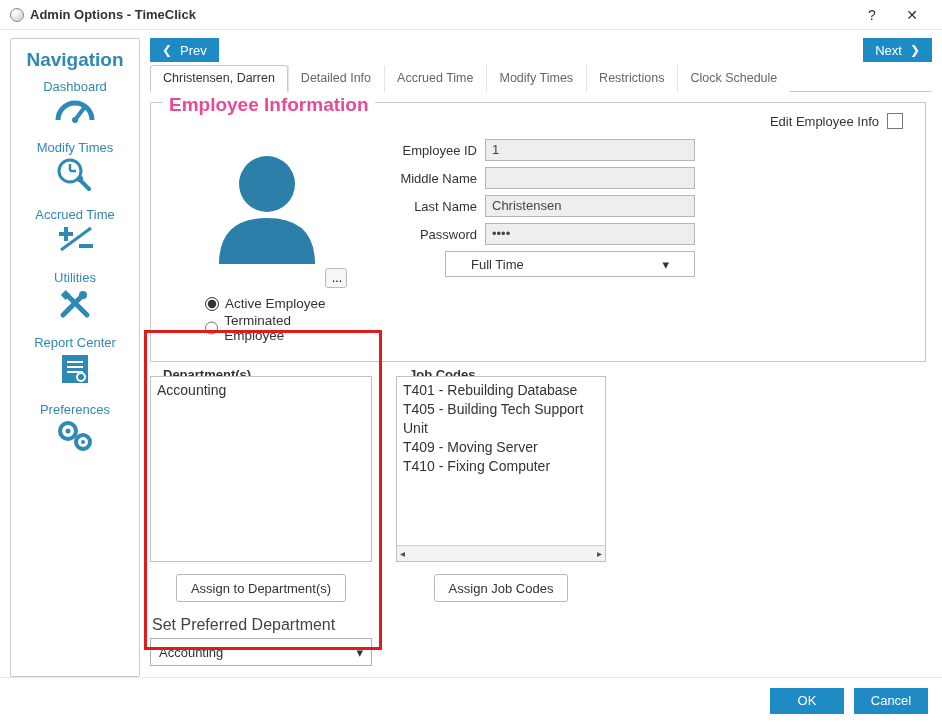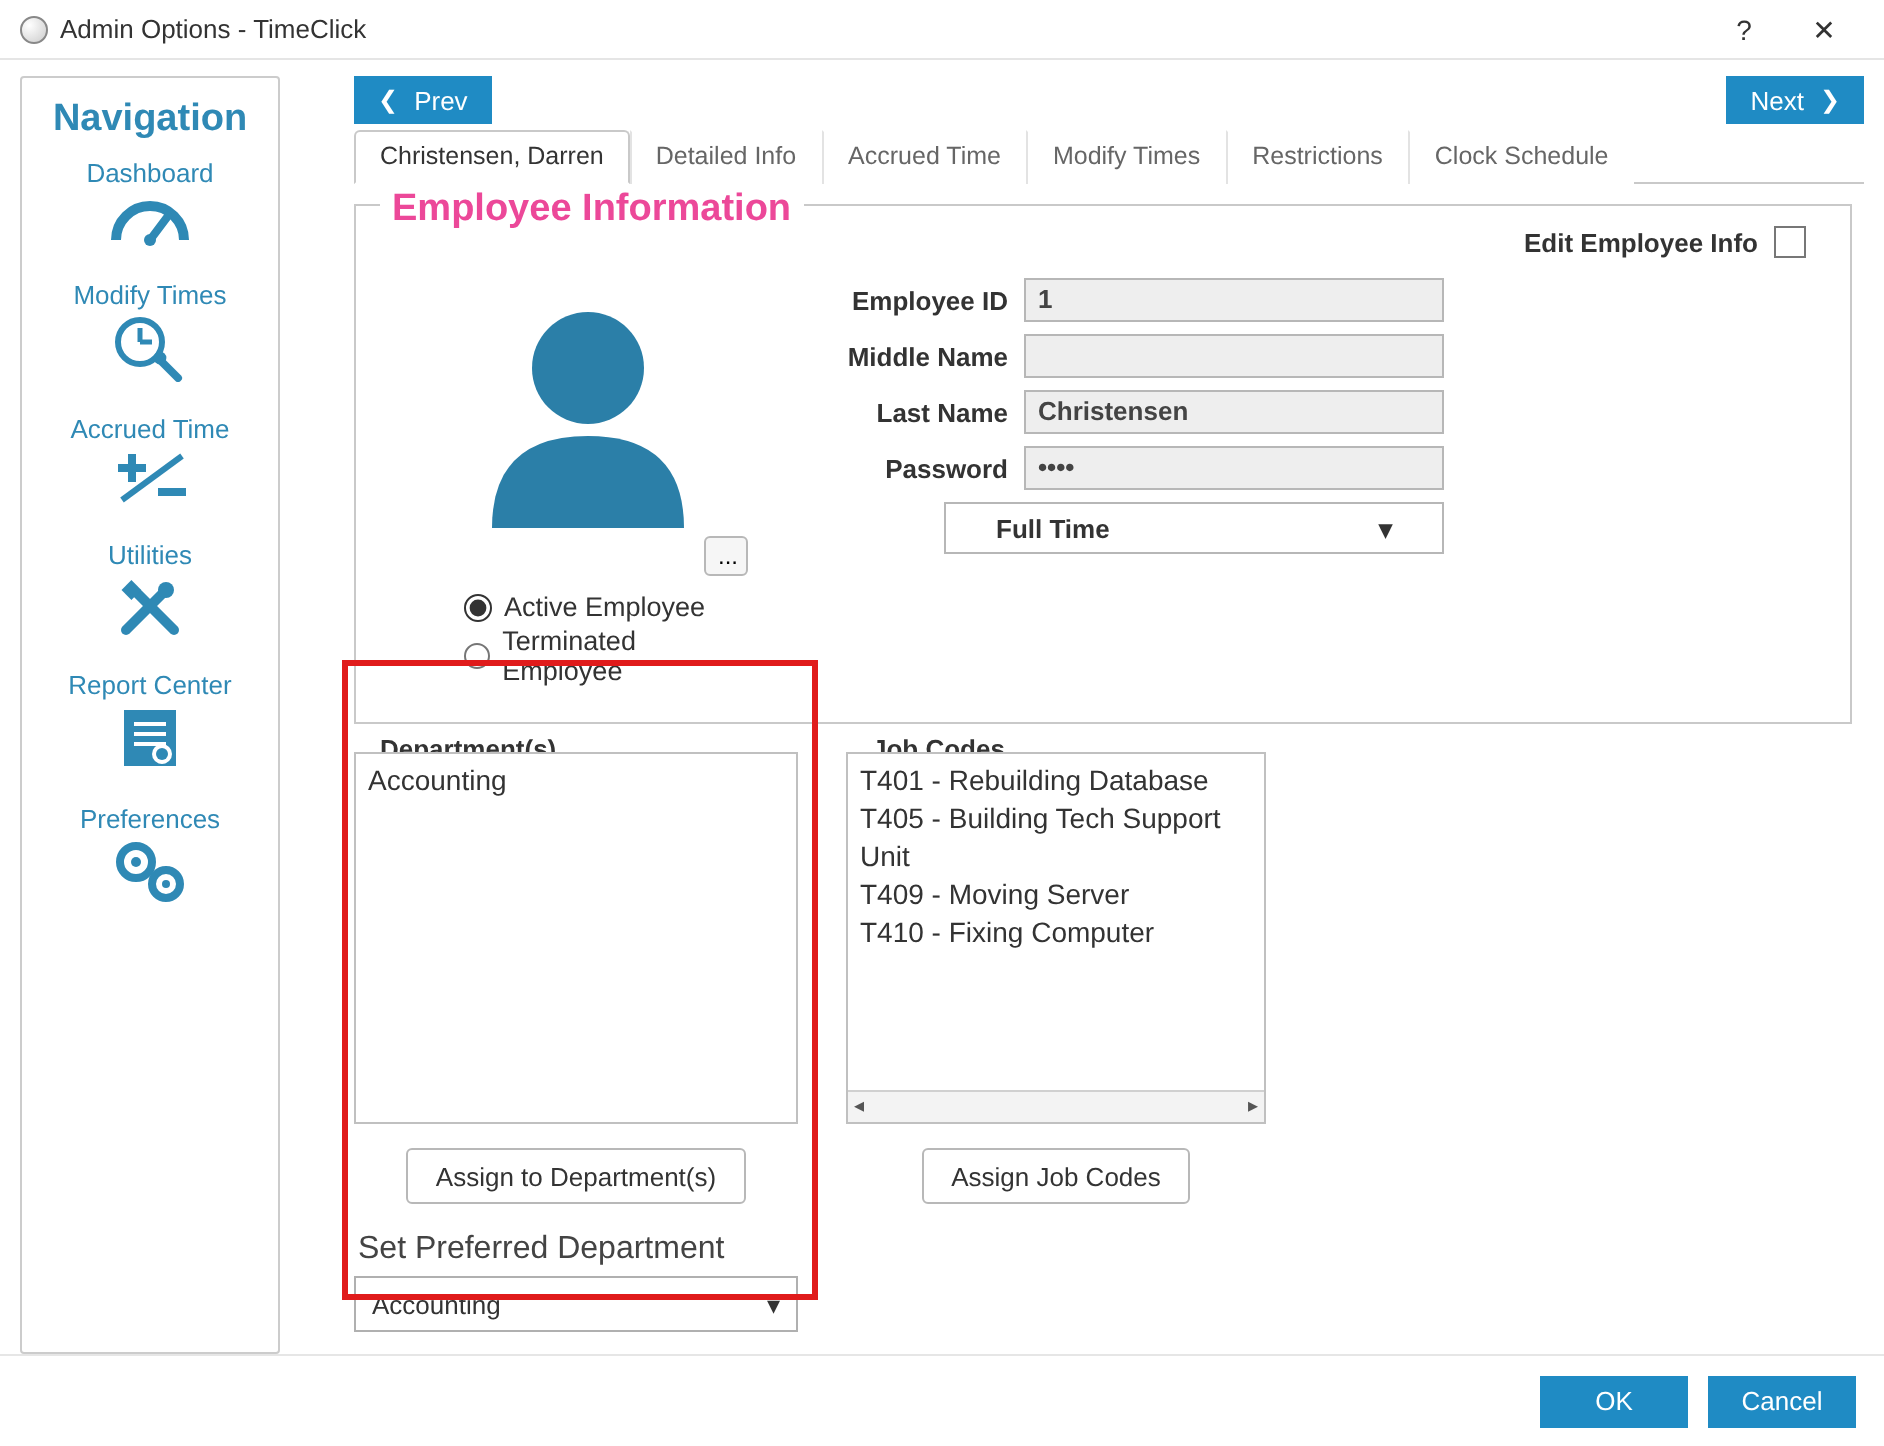--- a/index.html
+++ b/index.html
@@ -22,33 +22,32 @@
     padding: 0 10px;
     border-bottom: 1px solid #e5e5e5;
   }
   .titlebar .app-icon {
     width: 14px; height: 14px;
     border: 1px solid #888;
     border-radius: 50%;
     margin-right: 6px;
     background: radial-gradient(circle at 30% 30%, #fff, #ccc);
   }
-  .titlebar .title { flex: 0 0 auto; }
+  .titlebar .title { flex: 0 0 auto; font-weight: bold; }
   .titlebar .spacer { flex: 1; }
   .titlebar .winbtn {
     width: 40px; height: 30px;
     display: flex; align-items: center; justify-content: center;
     font-size: 14px;
   }
   
   .content {
     display: flex;
     padding: 8px 10px 0 10px;
     height: calc(100% - 30px - 46px);
-    gap: 27px;
   }
   
   .sidebar {
     width: 130px;
     border: 1px solid #ccc;
     border-radius: 2px;
     padding: 6px 0 10px 0;
     text-align: center;
   }
   .sidebar .nav-title {
@@ -146,21 +145,21 @@
     border: 1px solid #b8b8b8;
     border-radius: 3px;
     background: #f6f6f6;
     margin: 4px 0 0 158px;
     font-size: 12px;
     line-height: 1;
     text-align: center;
   }
   .radios { margin: 8px 0 0 38px; }
   .radios label { display: flex; align-items: center; gap: 6px; margin: 2px 0; font-size: 13.5px; color:#333;}
-  .form-col { flex: 1; font-weight: bold; }
+  .form-col { flex: 1; }
   .edit-row {
     display: flex; justify-content: flex-end; align-items: center;
     gap: 8px; margin-bottom: 10px; margin-right: 6px;
   }
   .form-row {
     display: flex; align-items: center; margin: 6px 0;
   }
   .form-row label {
     width: 110px; text-align: right; margin-right: 8px; color:#333;
   }

